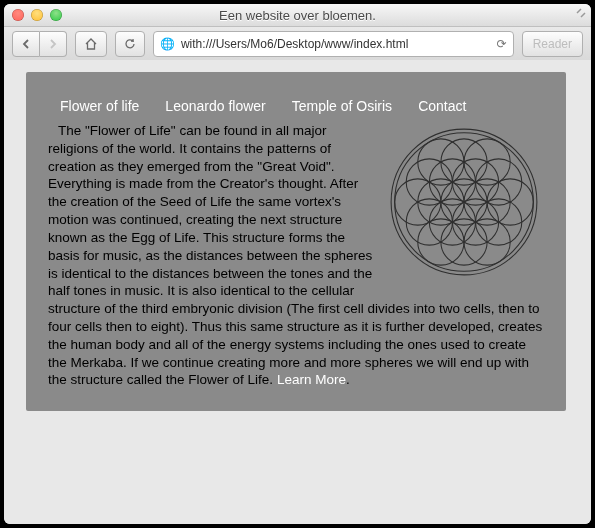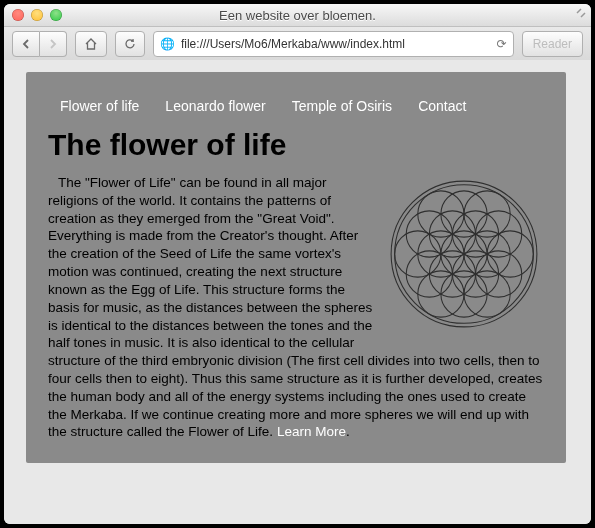--- a/index.html
+++ b/index.html
@@ -74,35 +74,34 @@
             <path d="M2 6 L7 1 L12 6 M3.5 5 V11 H10.5 V5" fill="none" stroke="#6a6a6a" stroke-width="1.3"></path>
           </svg>
       </div>
       <div class="tb-btn single">
         <svg width="12" height="12" viewBox="0 0 12 12">
             <path d="M10 6 A4 4 0 1 1 8.5 2.7 M9 1 L9.2 3.2 L7 3" fill="none" stroke="#6a6a6a" stroke-width="1.3"></path>
           </svg>
       </div>
       <div class="urlbar">
         <span class="globe">🌐</span>
-        <span class="url">file:///Users/Mo6/Merkaba/www/index.html</span>
+        <span class="url">with:///Users/Mo6/Desktop/www/index.html</span>
         <span style="color:#7a7a7a">⟳</span>
       </div>
       <div class="reader">Reader</div>
     </div>
 
     <div class="viewport">
       <div class="page">
         <div class="nav">
           <a href="#">Flower of life</a>
           <a href="#">Leonardo flower</a>
           <a href="#">Temple of Osiris</a>
           <a href="#">Contact</a>
         </div>
-        <div class="heading">The flower of life</div>
         <div class="content">
           <div class="fol">
             <svg viewBox="-90 -90 180 180">
               <g fill="none" stroke="#2f2f2f" stroke-width="1.2">
                 <circle cx="0" cy="0" r="78"></circle>
                 <circle cx="0" cy="0" r="82"></circle>
                 <circle cx="0" cy="0" r="26"></circle>
                 <circle cx="26" cy="0" r="26"></circle>
                   <circle cx="-26" cy="0" r="26"></circle>
                 <circle cx="13" cy="22.5" r="26"></circle>

